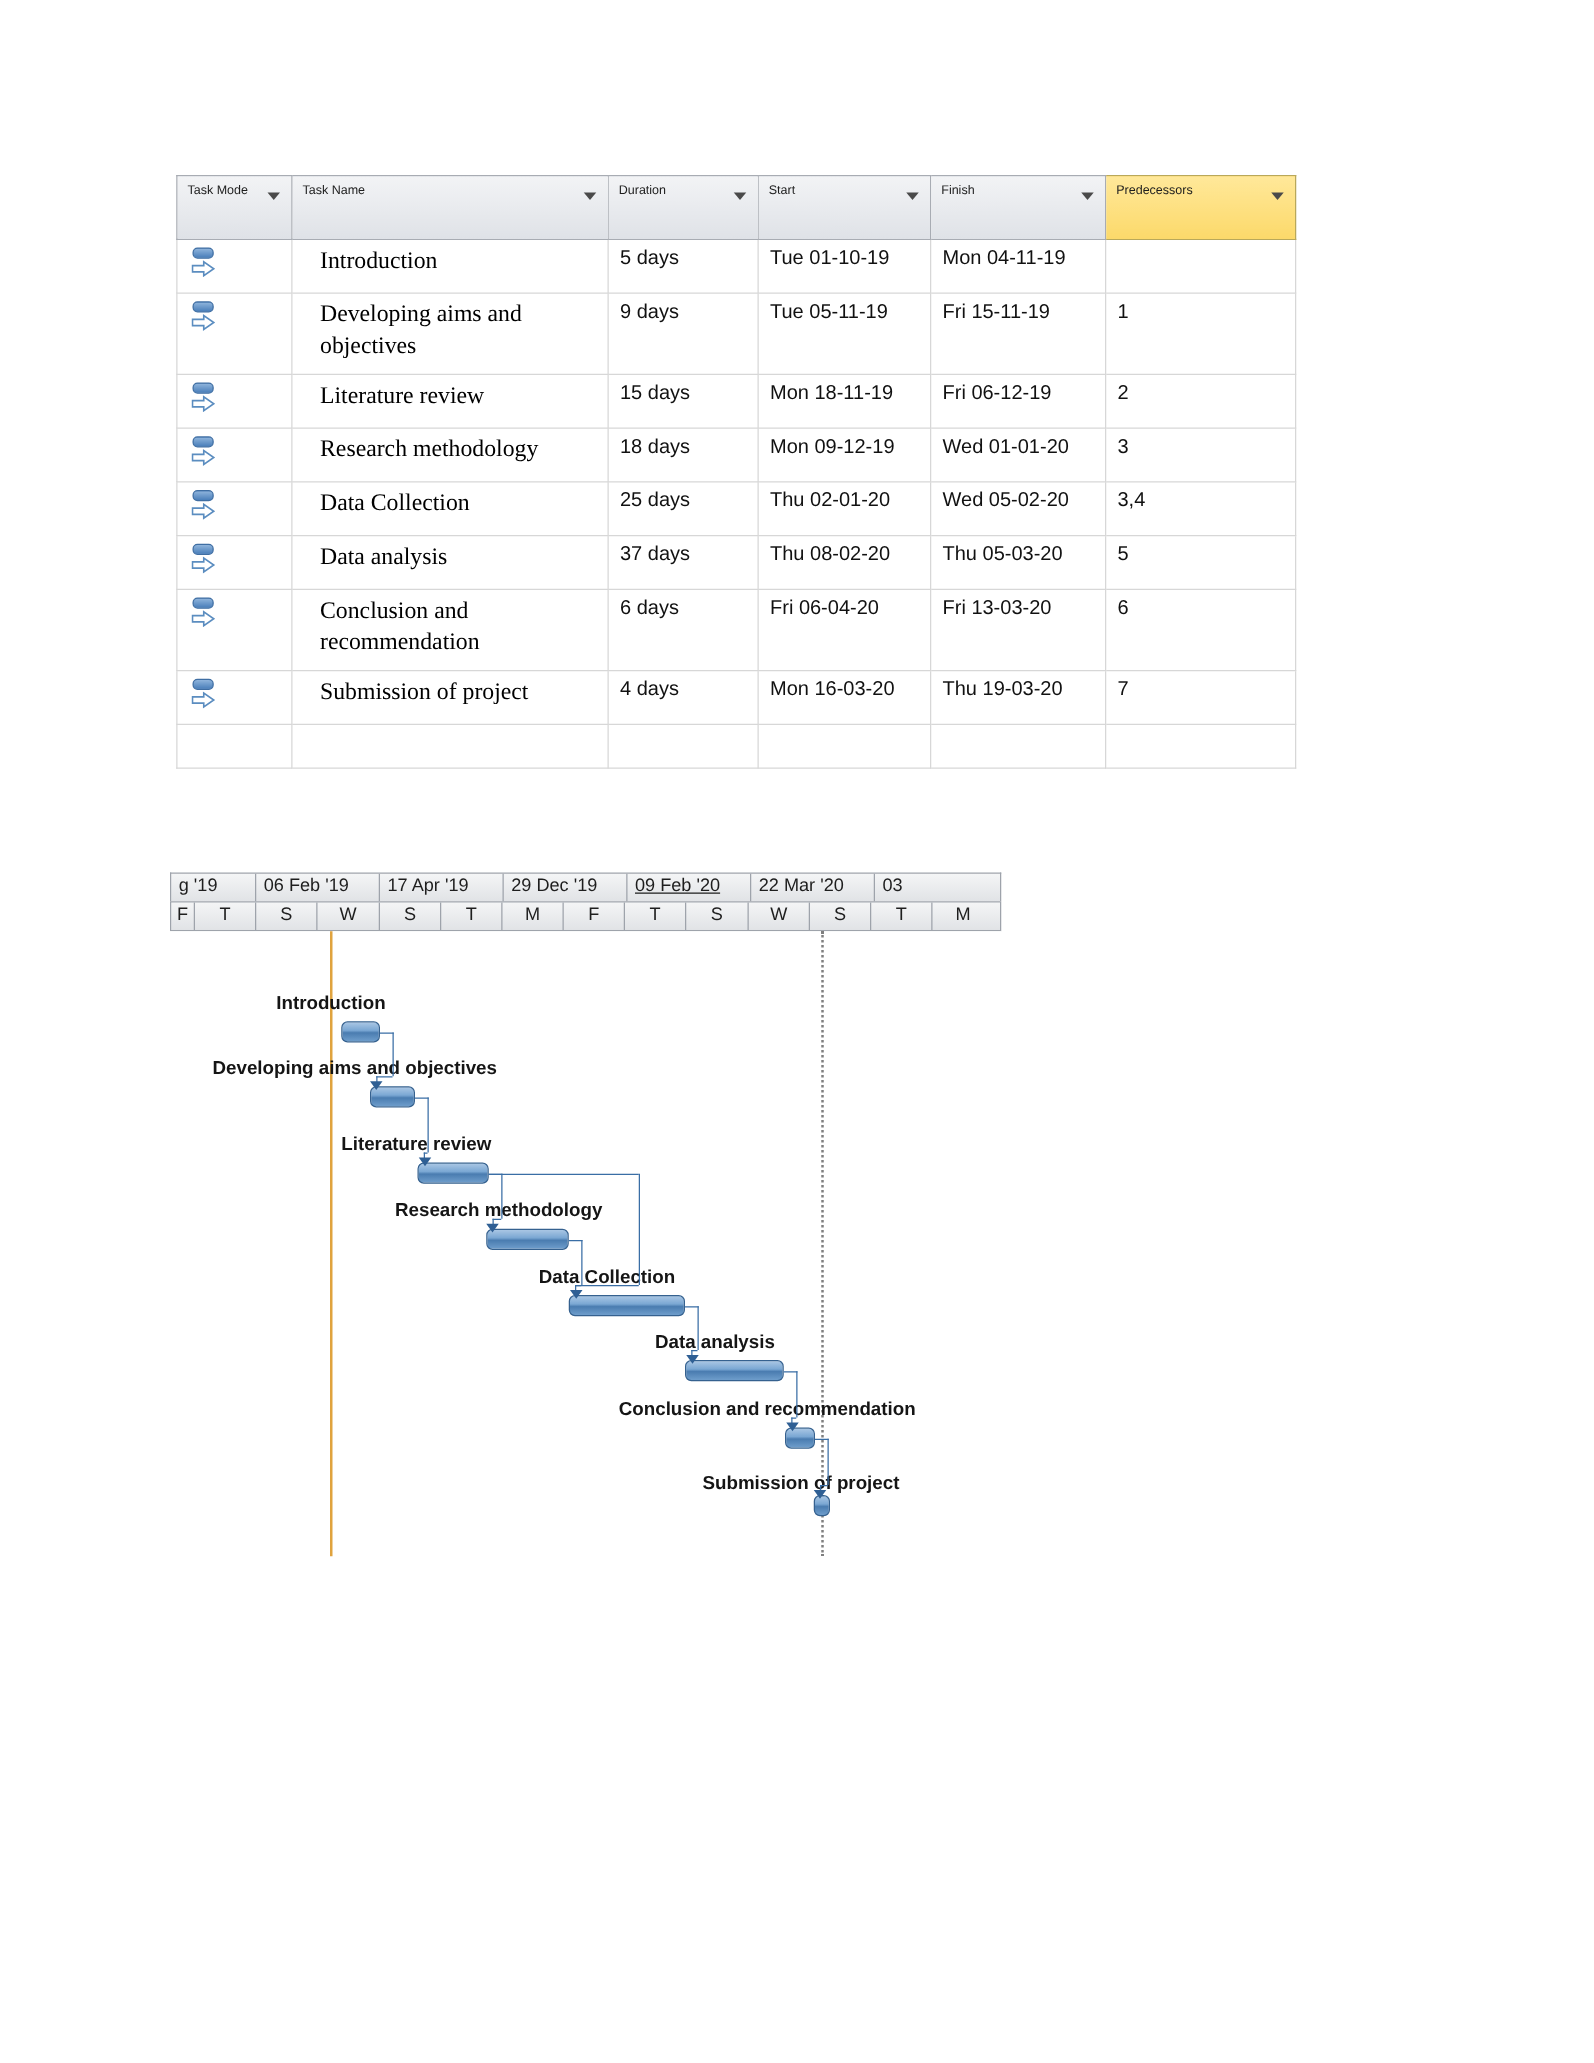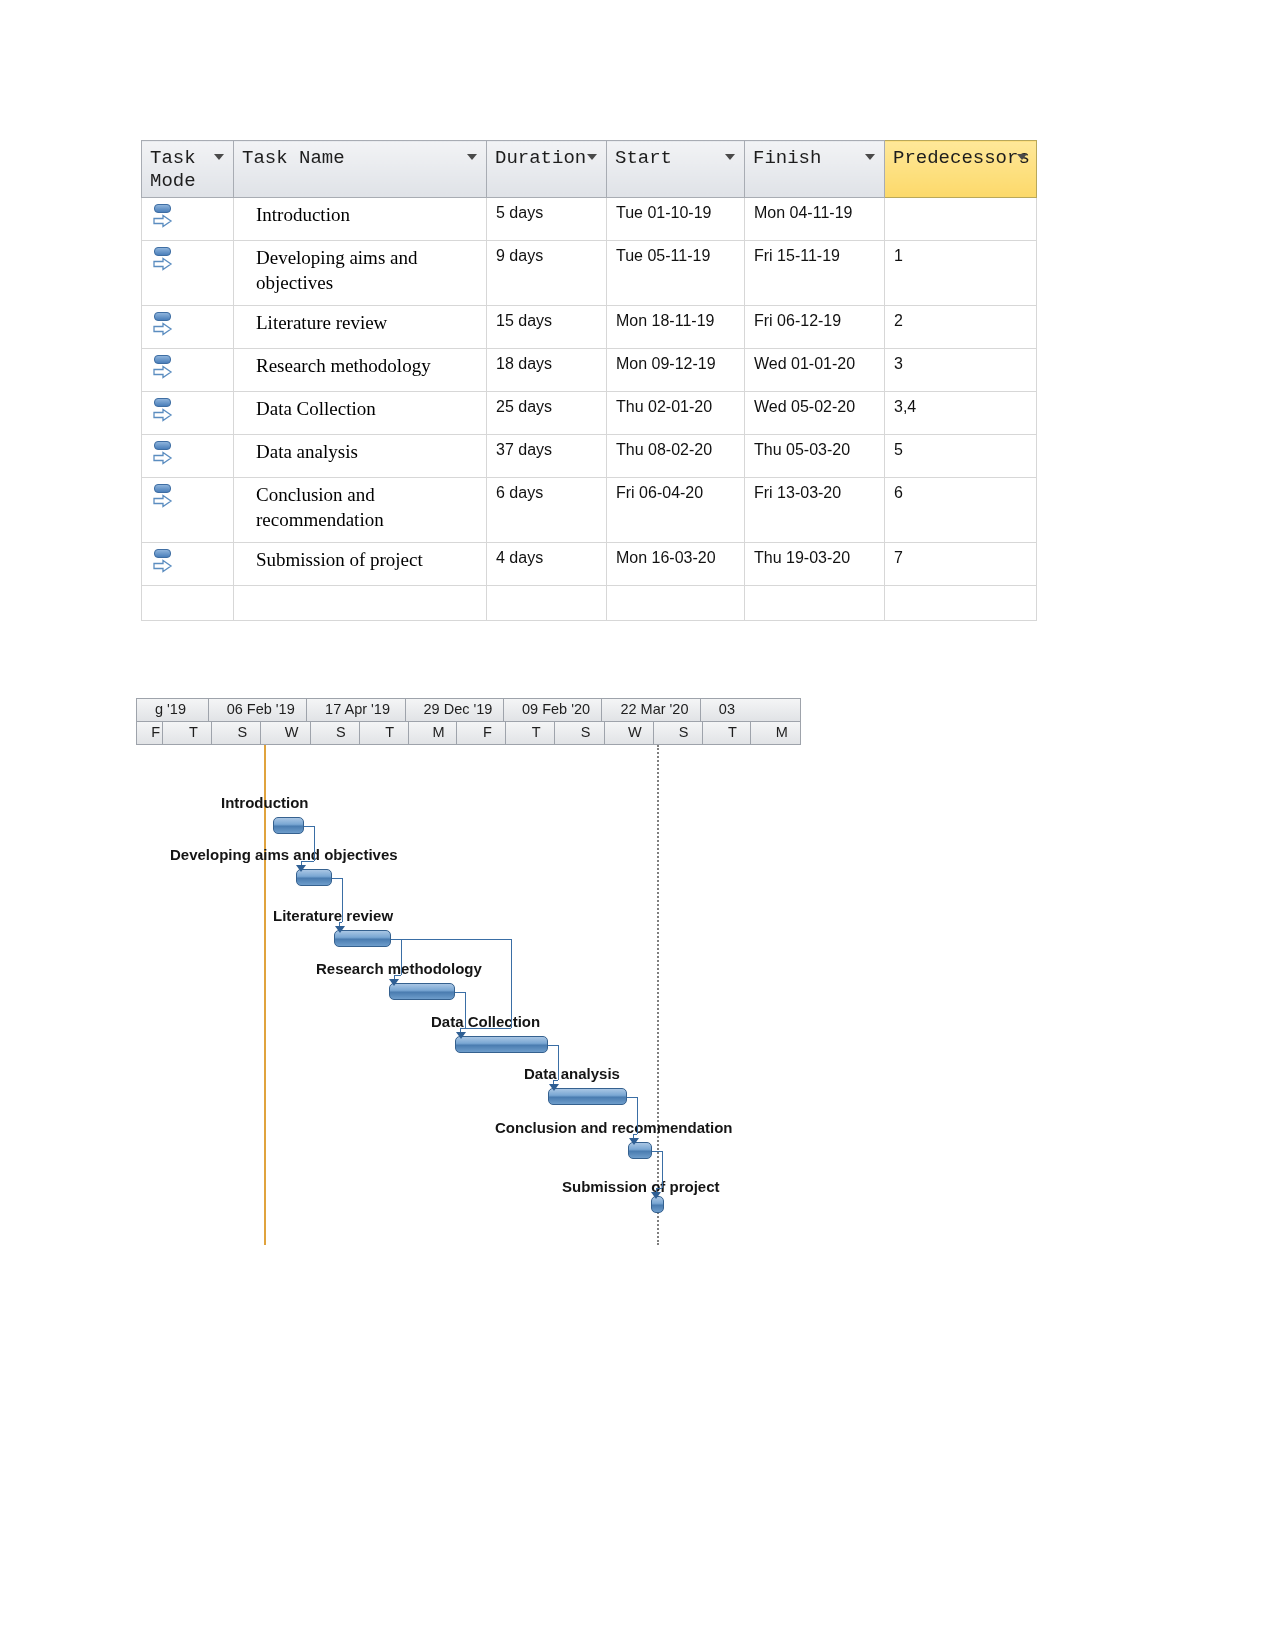--- a/index.html
+++ b/index.html
@@ -32,26 +32,26 @@
   #task-table col.c-finish  { width: 140px; }
   #task-table col.c-pred    { width: 152px; }
 
   #task-table thead th {
     background: linear-gradient(#f2f3f5, #dfe2e7);
     border: 1px solid #a8acb3;
     border-left: none;
     padding: 6px 8px 4px 8px;
     height: 40px;
     vertical-align: top;
-    font-size: 19px;
+    font-size: 10px;
     font-weight: normal;
     color: #1d1d1d;
     text-align: left;
     position: relative;
-    font-family: Liberation Mono, monospace;
+    font-family: Liberation Sans, sans-serif;
   }
   #task-table thead th:first-child { border-left: 1px solid #a8acb3; }
   #task-table thead th.pred-head {
     background: linear-gradient(#ffe899, #fcd96a);
     border-color: #b9a85a;
     margin-top: 28px;
   }
   .hdr-label { display: inline-block; line-height: 1.22; }
   .filter-arrow {
     position: absolute;
@@ -117,21 +117,20 @@
   .tl-cell {
     border-right: 1px solid #9ea3ab;
     box-sizing: border-box;
     font-size: 14.5px;
     color: #1e1e1e;
     height: 22px;
     line-height: 21px;
     overflow: hidden;
     white-space: nowrap;
     font-family: "Liberation Sans", sans-serif;
-    margin-left: 12px;
   }
   .tl-major { padding-left: 6px; text-align: left; }
   .tl-minor { text-align: center; }
   .tl-cell:last-child { border-right: none; }
 
   #plot {
     position: relative;
     height: 500px;
     background: #ffffff;
   }
@@ -352,21 +351,21 @@
     </tbody>
 </table>
 
 <div id="gantt">
 
   <div class="tl-row" id="tl-major-row">
       <div class="tl-cell tl-major" style="width: 68px;">g '19</div>
       <div class="tl-cell tl-major" style="width: 99px;">06 Feb '19</div>
       <div class="tl-cell tl-major" style="width: 99px;">17 Apr '19</div>
       <div class="tl-cell tl-major" style="width: 99px;">29 Dec '19</div>
-      <div class="tl-cell tl-major" style="width: 99px;">09 Feb '20</div>
+      <div class="tl-cell tl-major" style="width: 99px; text-decoration: underline;">09 Feb '20</div>
       <div class="tl-cell tl-major" style="width: 99px;">22 Mar '20</div>
       <div class="tl-cell tl-major" style="width: 100px;">03</div>
     </div>
   <div class="tl-row tl-bottom" id="tl-minor-row">
       <div class="tl-cell tl-minor" style="width: 19px;">F</div>
       <div class="tl-cell tl-minor" style="width: 49px;">T</div>
       <div class="tl-cell tl-minor" style="width: 49px;">S</div>
       <div class="tl-cell tl-minor" style="width: 50px;">W</div>
       <div class="tl-cell tl-minor" style="width: 49px;">S</div>
       <div class="tl-cell tl-minor" style="width: 49px;">T</div>

